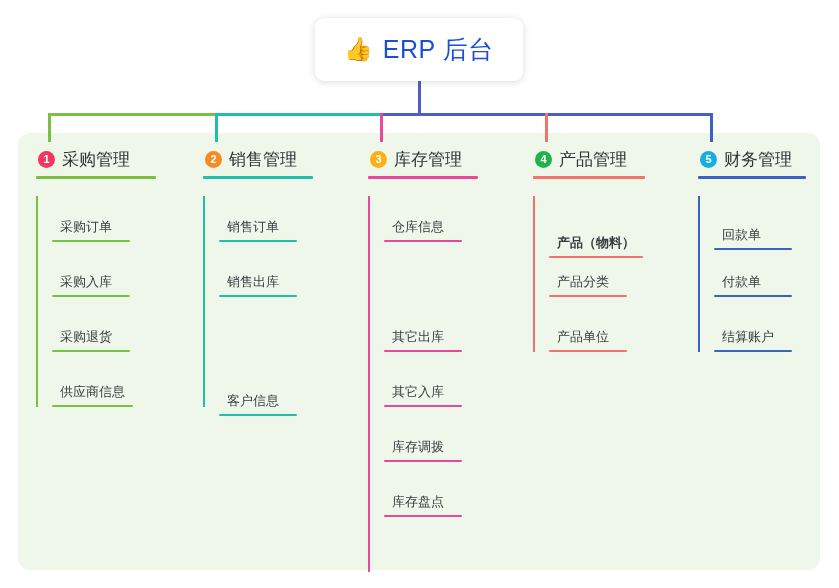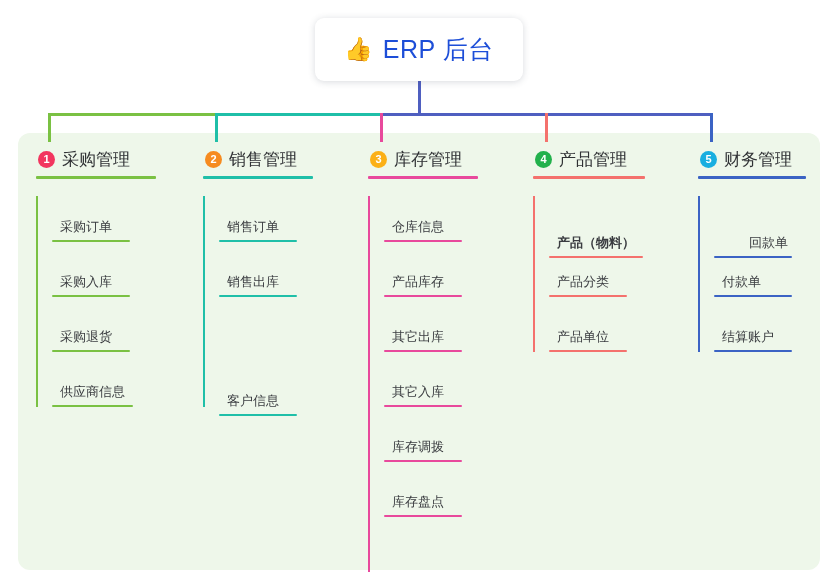--- a/index.html
+++ b/index.html
@@ -140,24 +140,20 @@
           <span class="badge" style="background: rgb(251, 176, 22);">3</span>
           <span class="col-title">库存管理</span>
         </div>
         <div class="head-rule" style="background: rgb(232, 73, 156); width: 110px;"></div>
         <div class="items" style="height: 376px; margin-top: 17px;">
           <div class="spine" style="background: rgb(232, 73, 156); height: 376px;"></div>
           <div class="item" style="top: 0px;">
             <div class="item-label">仓库信息</div>
             <div class="item-rule" style="background: rgb(232, 73, 156); width: 78px;"></div>
           </div>
-          <div class="item" style="top: 55px;">
-            <div class="item-label">产品库存</div>
-            <div class="item-rule" style="background: rgb(232, 73, 156); width: 78px;"></div>
-          </div>
           <div class="item" style="top: 110px;">
             <div class="item-label">其它出库</div>
             <div class="item-rule" style="background: rgb(232, 73, 156); width: 78px;"></div>
           </div>
           <div class="item" style="top: 165px;">
             <div class="item-label">其它入库</div>
             <div class="item-rule" style="background: rgb(232, 73, 156); width: 78px;"></div>
           </div>
           <div class="item" style="top: 275px;">
             <div class="item-label">库存盘点</div>
@@ -192,21 +188,21 @@
         </div>
       </div>
       <div class="col" style="left: 698px; top: 146px; width: 108px;">
         <div class="col-head">
           <span class="badge" style="background: rgb(24, 174, 224);">5</span>
           <span class="col-title">财务管理</span>
         </div>
         <div class="head-rule" style="background: rgb(59, 99, 196); width: 108px;"></div>
         <div class="items" style="height: 156px; margin-top: 17px;">
           <div class="spine" style="background: rgb(59, 99, 196); height: 156px;"></div>
-          <div class="item" style="top: 16px; text-align: right;">
+          <div class="item" style="top: 8px;">
             <div class="item-label">回款单</div>
             <div class="item-rule" style="background: rgb(59, 99, 196); width: 78px;"></div>
           </div>
           <div class="item" style="top: 55px;">
             <div class="item-label">付款单</div>
             <div class="item-rule" style="background: rgb(59, 99, 196); width: 78px;"></div>
           </div>
           <div class="item" style="top: 110px;">
             <div class="item-label">结算账户</div>
             <div class="item-rule" style="background: rgb(59, 99, 196); width: 78px;"></div>

